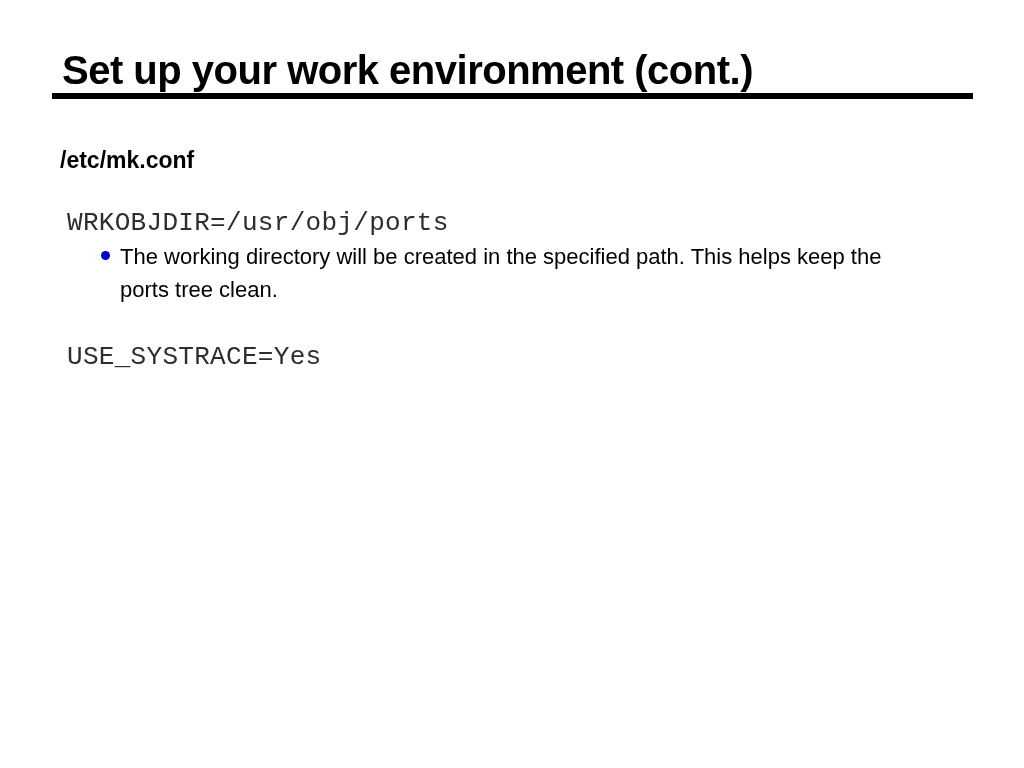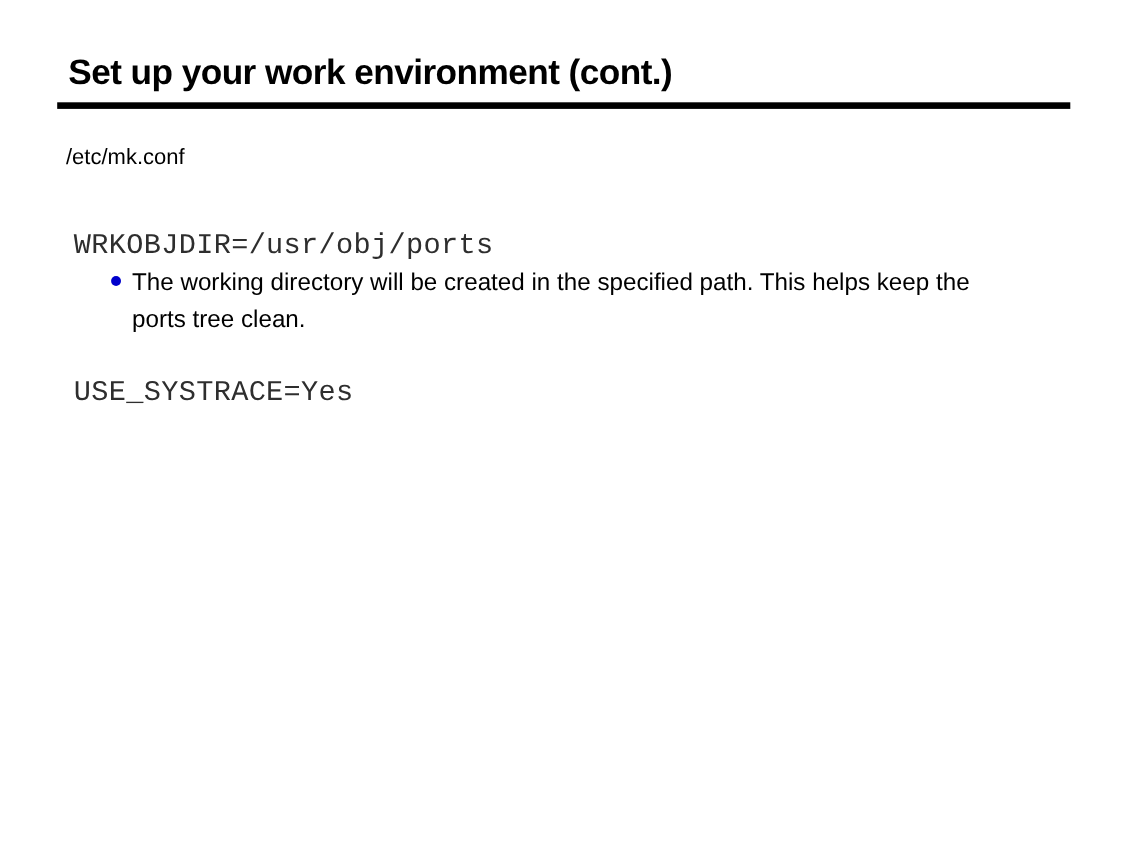--- a/index.html
+++ b/index.html
@@ -21,40 +21,40 @@
   }
   .slide {
     position: absolute;
     inset: 0;
     background: var(--bg);
   }
   .title {
     position: absolute;
     left: 62px;
     top: 49px;
-    font-size: 32px;
+    font-size: 40px;
     line-height: 1.05;
     letter-spacing: -0.5px;
     color: var(--text);
     white-space: nowrap;
   }
   .title-rule {
     position: absolute;
     left: 52px;
     top: 93px;
     width: 921px;
     height: 6px;
     background: var(--rule);
   }
   .subtitle {
     position: absolute;
     left: 60px;
-    top: 132px;
-    font-size: 20px;
-    font-weight: normal;
+    top: 148px;
+    font-size: 23px;
+    font-weight: bold;
     line-height: 1.1;
     white-space: nowrap;
   }
   .code-line {
     position: absolute;
     left: 67px;
     font-family: "Liberation Mono", monospace;
     font-size: 26px;
     line-height: 1.0;
     color: var(--code);

